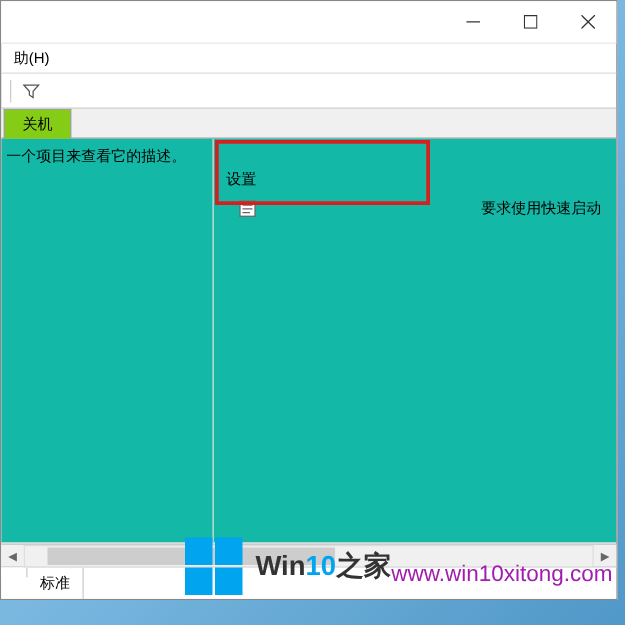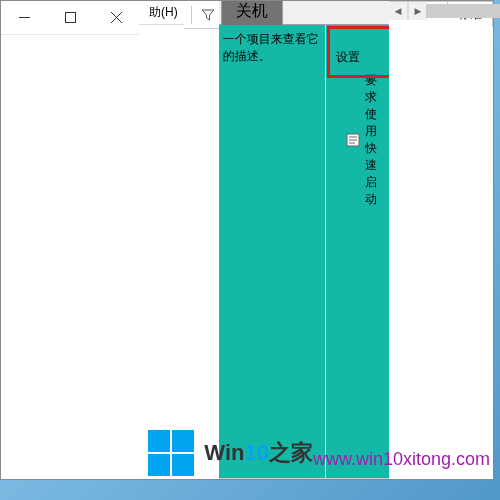--- a/index.html
+++ b/index.html
@@ -1,28 +1,28 @@
 <!DOCTYPE html>
 <html><head>
   <meta charset="utf-8">
   <style>
     * { margin: 0; padding: 0; box-sizing: border-box; font-family: "Microsoft YaHei", Tahoma, sans-serif; }
     body { width: 500px; height: 500px; overflow: hidden; background: linear-gradient(135deg, #5aa8d8 0%, #7ab8e0 50%, #5098c8 100%); position: relative; }
-    .window { position: absolute; top: 0; left: 0; right: 6px; bottom: 20px; background: #fff; border: 1px solid #888; display: flex; flex-direction: row; }
+    .window { position: absolute; top: 0; left: 0; right: 6px; bottom: 20px; background: #fff; border: 1px solid #888; display: flex; flex-direction: column; }
     .titlebar { height: 34px; background: #fff; display: flex; align-items: center; justify-content: flex-end; border-bottom: 1px solid #e8e8e8; }
     .titlebtn { width: 46px; height: 34px; display: flex; align-items: center; justify-content: center; color: #333; }
     .titlebtn svg { width: 11px; height: 11px; }
     .menubar { height: 24px; padding-left: 4px; display: flex; align-items: center; font-size: 12px; border-bottom: 1px solid #ddd; }
     .menuitem { padding: 2px 6px; }
     .toolbar { height: 28px; border-bottom: 1px solid #ccc; display: flex; align-items: center; padding-left: 4px; gap: 2px; }
     .toolbtn { width: 22px; height: 22px; display: flex; align-items: center; justify-content: center; border: 1px solid transparent; }
     .toolsep { width: 1px; height: 18px; background: #ccc; margin: 0 3px; }
     .content { flex: 1; display: flex; flex-direction: column; border-bottom: 1px solid #ccc; overflow: hidden; }
     .tabrow { height: 24px; display: flex; align-items: flex-end; background: #f0f0f0; border-bottom: 1px solid #a0a0a0; padding-left: 2px; }
-    .tab { background: #737373; border: 1px solid #a0a0a0; border-bottom: none; padding: 3px 14px; font-size: 16px; position: relative; top: 1px; }
+    .tab { background: #84cc16; border: 1px solid #a0a0a0; border-bottom: none; padding: 3px 14px; font-size: 12px; position: relative; top: 1px; }
     .mainarea { flex: 1; display: flex; background: #14b8a6; overflow: hidden; }
     .leftpane { width: 170px; padding: 6px 4px; font-size: 12px; border-right: 1px solid #e0e0e0; }
     .rightpane { flex: 1; padding: 24px 10px; position: relative; }
     .section-label { font-size: 12px; margin-bottom: 4px; }
     .setting-item { display: flex; align-items: center; gap: 5px; font-size: 12px; padding: 2px 2px; margin-left: 8px; justify-content: space-between; }
     .setting-item svg { flex-shrink: 0; }
     .highlight-box { position: absolute; border: 3px solid #d62020; top: 1px; left: 1px; width: 172px; height: 52px; pointer-events: none; }
     .scrollzone { height: 18px; border-top: 1px solid #ccc; display: flex; background: #f0f0f0; }
     .scrollbar-h { flex: 1; height: 18px; background: #f0f0f0; border: 1px solid #ddd; position: relative; }
     .scrollthumb { position: absolute; left: 18px; top: 1px; bottom: 1px; width: 230px; background: #cdcdcd; }

